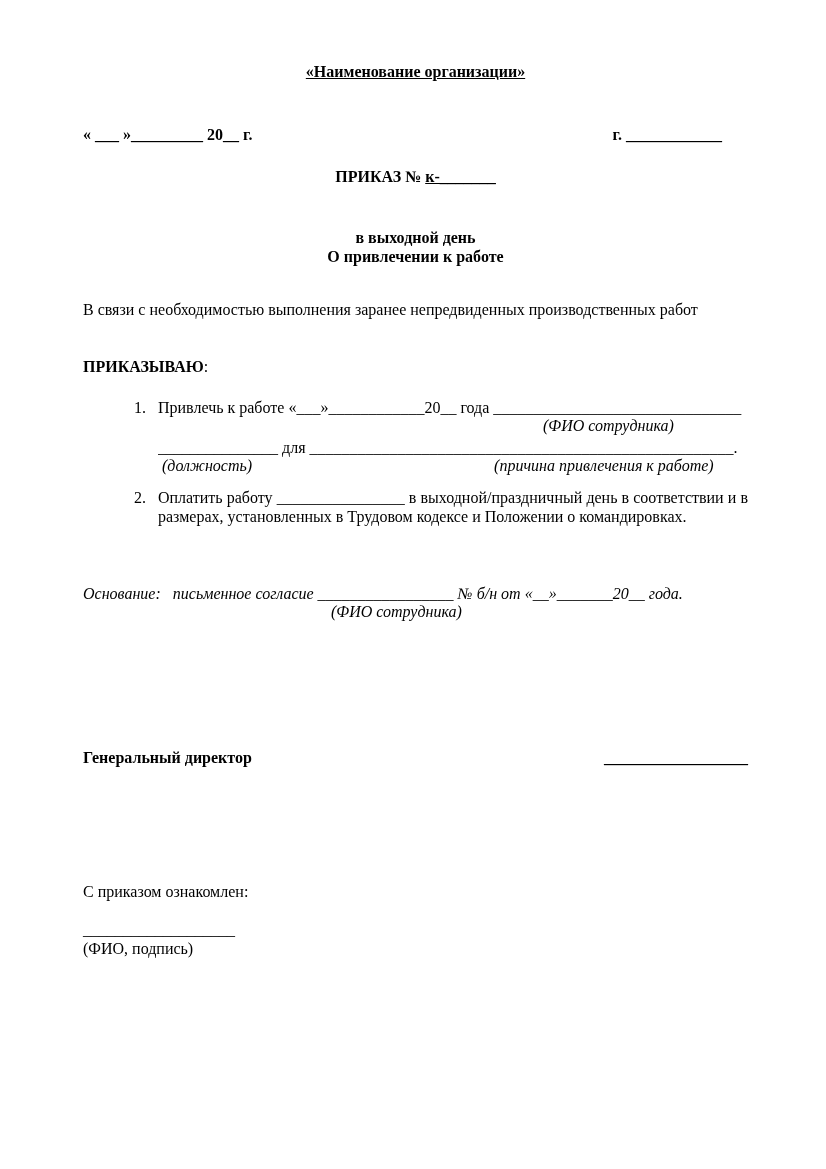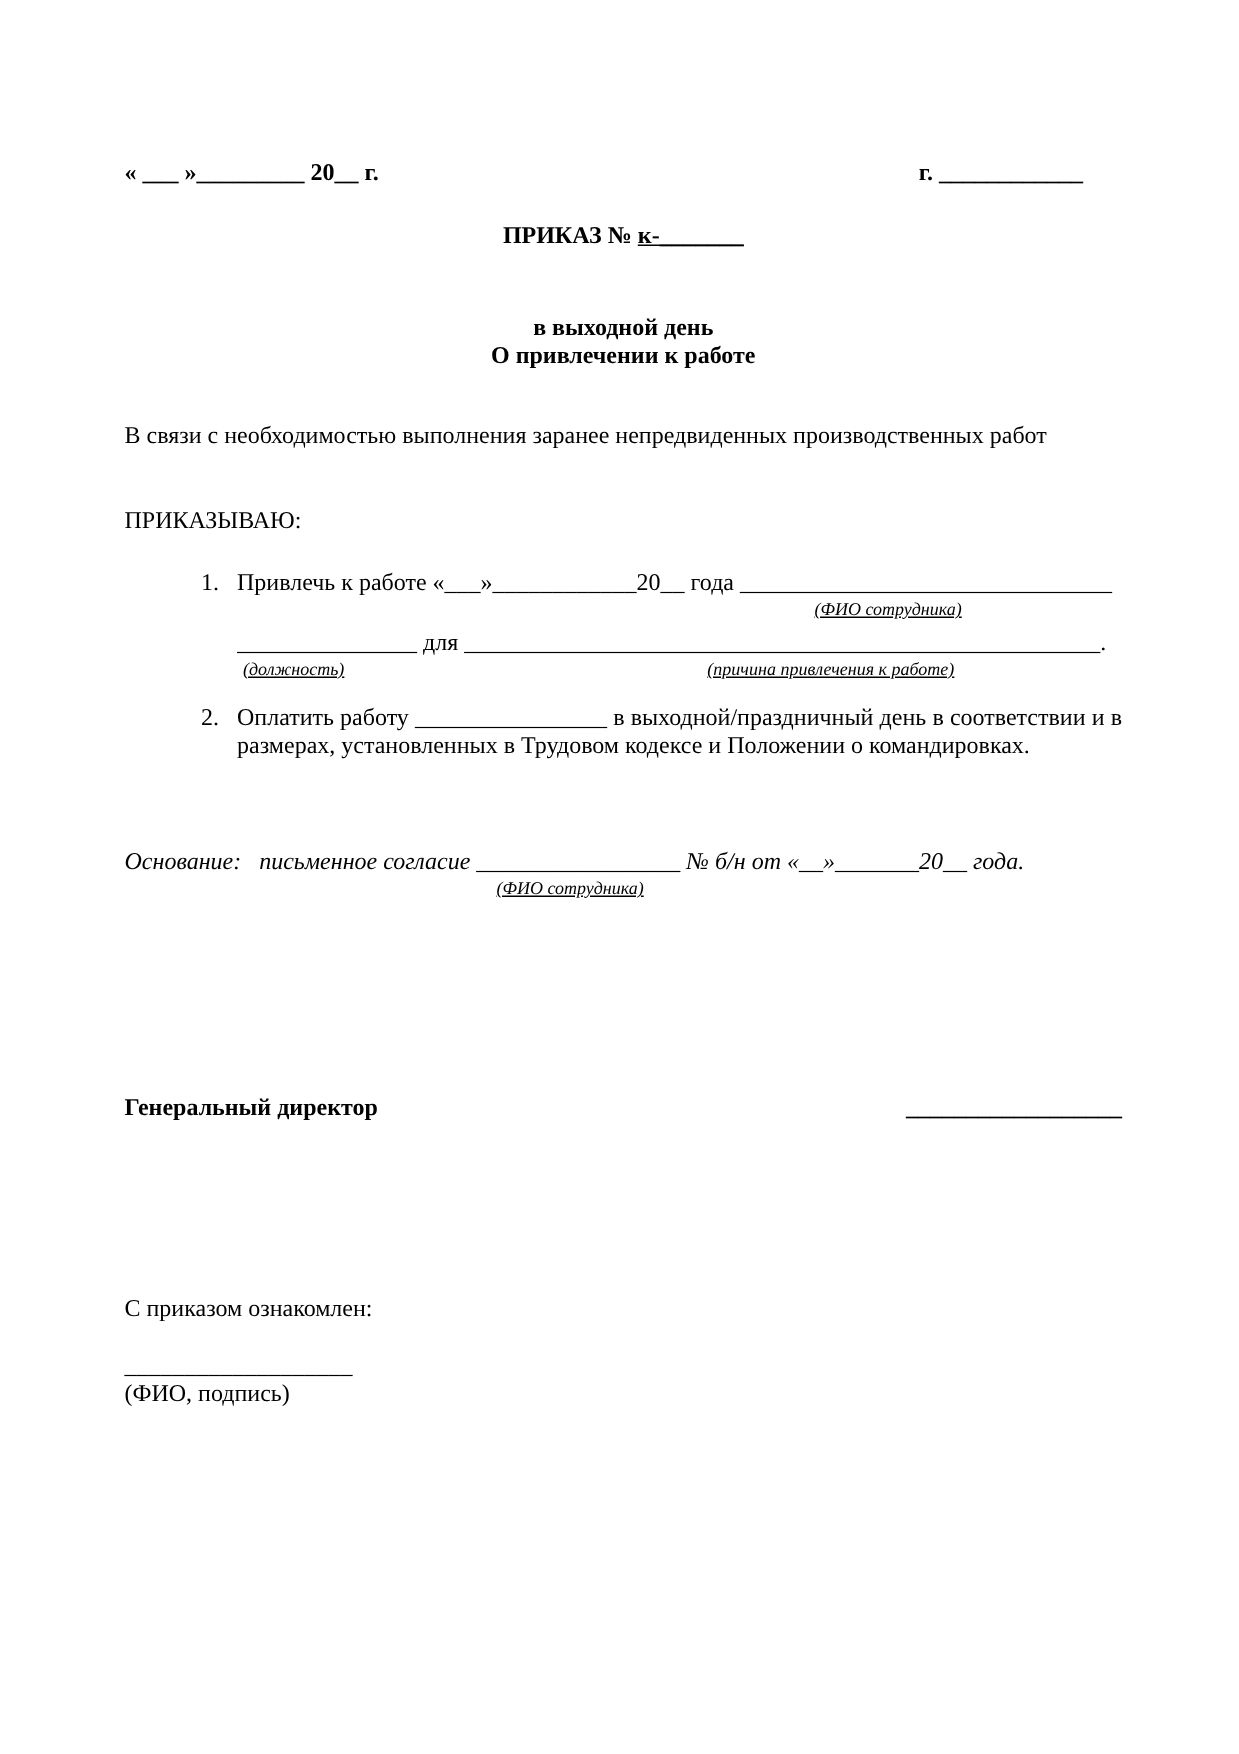--- a/index.html
+++ b/index.html
@@ -52,43 +52,42 @@
     font-weight: bold;
     margin-top: 42px;
   }
   .intro {
     margin-top: 34px;
   }
   .command {
     margin-top: 38px;
   }
   .command .word {
-    font-weight: normal;
+    font-weight: bold;
   }
   .olist-item {
     position: relative;
     padding-left: 75px;
   }
   .olist-item .num {
     position: absolute;
     left: 51px;
     top: 0;
   }
   .item1 {
     margin-top: 22px;
   }
   .nowrap-line {
     white-space: nowrap;
     overflow: hidden;
   }
   .caption {
     font-style: italic;
-    font-size: 12px;
+    font-size: 16px;
     line-height: 17px;
-    text-decoration: underline;
   }
   .cap-fio {
     padding-left: 385px;
   }
   .line2 {
     margin-top: 4px;
   }
   .cap-row {
     display: flex;
   }
@@ -125,20 +124,23 @@
   }
   .ack-line {
     margin-top: 19px;
   }
 </style>
 </head>
 <body>
 
 <div class="page">
 
+  <div class="org-header">
+    <span class="u">«Наименование организации»</span>
+  </div>
 
   <div class="date-row">
     <span>« ___ »_________ 20__ г.</span>
     <span class="city">г. ____________</span>
   </div>
 
   <div class="order-line">
     <span>ПРИКАЗ № </span><span class="order-num">к-_______</span>
   </div>
 

